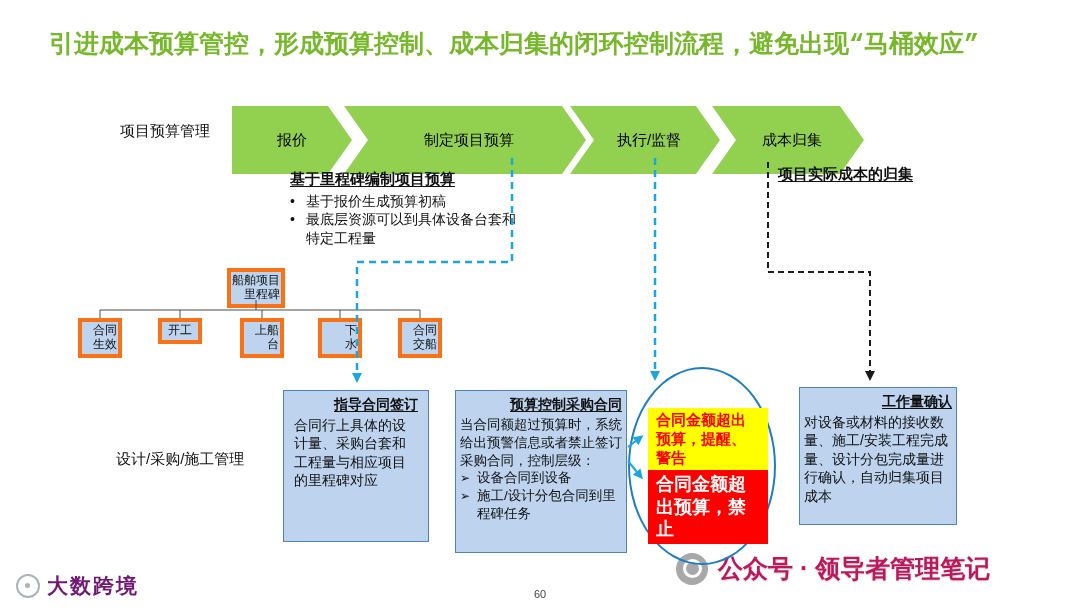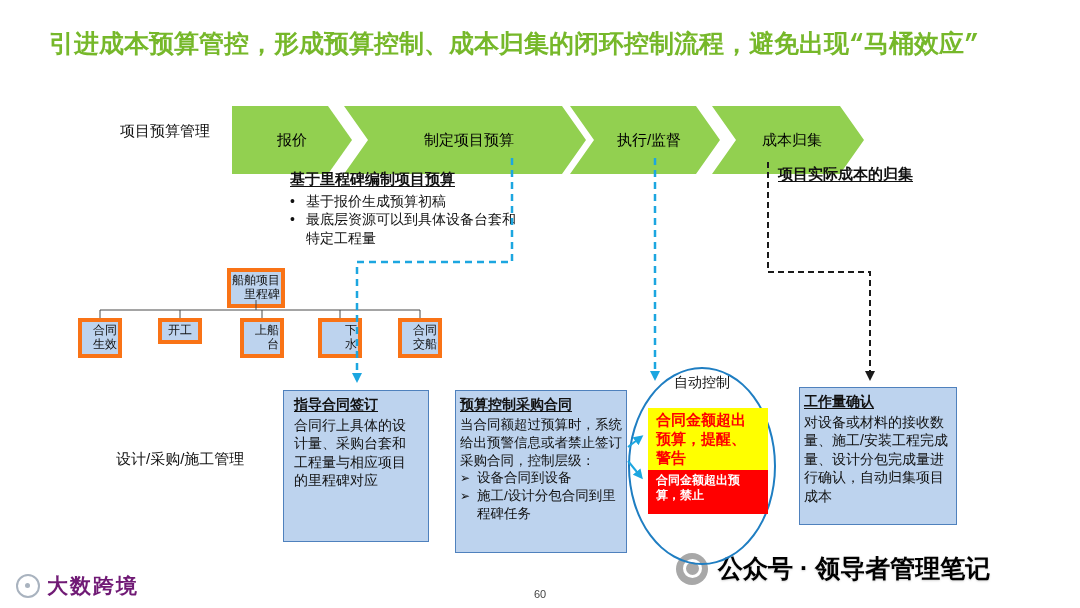--- a/index.html
+++ b/index.html
@@ -39,21 +39,21 @@
     background:var(--box-blue-fill,#BDD3EE);border:4px solid #f97316;
     font-size:12px;line-height:1.15;text-align:right;padding:2px 1px;
     display:flex;align-items:center;justify-content:center;
   }
   .ms-root{width:58px;left:227px;top:268px;min-height:32px;}
   
   .bigbox{
     position:absolute;box-sizing:border-box;background:var(--box-blue-fill,#BDD3EE);
     border:1.5px solid var(--box-blue-border,#4F81BD);padding:5px 4px;
   }
-  .bigbox .box-title{font-size:14px;font-weight:bold;text-decoration:underline;text-underline-offset:2px;text-align:left;margin-bottom:2px;}
+  .bigbox .box-title{font-size:14px;font-weight:bold;text-decoration:underline;text-underline-offset:2px;text-align:right;margin-bottom:2px;}
   .bigbox .box-body{font-size:14px;line-height:1.32;text-align:left;}
   .box-contract{left:283px;top:390px;width:146px;min-height:152px;padding:5px 10px;}
   .box-budget-control{left:455px;top:390px;width:172px;min-height:163px;}
   .box-budget-control .box-body{font-size:13.5px;}
   .arrlist{list-style:none;margin:0;padding:0;font-size:13.5px;line-height:1.32;}
   .arrlist li{padding-left:17px;text-indent:-17px;}
   .arrlist li::before{content:"\27A2";display:inline-block;width:17px;text-indent:0;font-size:12px;}
   .box-workload{left:799px;top:387px;width:158px;min-height:138px;}
   
   .ellipse{
@@ -62,41 +62,41 @@
   }
   .ellipse-label{position:absolute;left:628px;top:374px;width:148px;text-align:center;font-size:14px;z-index:3;}
   .warn-box{
     position:absolute;left:648px;top:408px;width:120px;min-height:54px;z-index:3;box-sizing:border-box;
     background:var(--warning-yellow,#FFFF00);color:var(--warning-text-red,#FF0000);
     font-size:15px;font-weight:bold;line-height:1.25;padding:3px 8px;
   }
   .forbid-box{
     position:absolute;left:648px;top:470px;width:120px;min-height:44px;z-index:3;box-sizing:border-box;
     background:var(--forbid-red,#FF0000);color:#fff;
-    font-size:12px;font-weight:bold;line-height:1.25;padding:3px 8px;
+    font-size:18px;font-weight:bold;line-height:1.25;padding:3px 8px;
   }
   
   .overlay{position:absolute;left:0;top:0;width:1080px;height:608px;pointer-events:none;z-index:10;}
   .dashb{stroke:var(--dashed-blue,#1CA6E0);stroke-width:2.5;stroke-dasharray:7 5;fill:none;}
   .dashk{stroke:#1a1a1a;stroke-width:2;stroke-dasharray:6 4;fill:none;}
   .solidb{stroke:var(--dashed-blue,#1CA6E0);stroke-width:2;fill:none;}
   .treeline{stroke:#4a4a4a;stroke-width:1;}
   
   .page-num{position:absolute;left:0;right:0;bottom:8px;text-align:center;font-size:11px;color:#444;}
   .wm-left{position:absolute;left:16px;bottom:8px;display:flex;align-items:center;gap:7px;color:#701a75;}
   .wm-left-text{font-size:21px;font-weight:bold;letter-spacing:2px;}
   .dashu-logo{width:24px;height:24px;border:2.5px solid #a9b3bf;border-radius:50%;box-sizing:border-box;position:relative;}
   .dashu-logo::after{content:"";position:absolute;left:7px;top:7px;width:5px;height:5px;border-radius:50%;background:#a9b3bf;}
   .wm-right{position:absolute;left:676px;top:552px;display:flex;align-items:center;gap:10px;}
   .camera-icon{
     width:32px;height:32px;border-radius:50%;background:#9a9a9a;opacity:.85;
     display:flex;align-items:center;justify-content:center;
   }
   .camera-lens{width:13px;height:13px;border-radius:50%;border:3px solid #fff;box-sizing:content-box;}
-  .wm-right-text{font-size:25px;font-weight:bold;color:#000000;text-shadow:0 1px 2px rgba(130,130,130,.35);white-space:nowrap;}
+  .wm-right-text{font-size:25px;font-weight:bold;color:#be185d;text-shadow:0 1px 2px rgba(130,130,130,.35);white-space:nowrap;}
 </style>
 </head>
 <body>
 
 <div class="slide">
 
   <h1 class="title">引进成本预算管控，形成预算控制、成本归集的闭环控制流程，避免出现“马桶效应”</h1>
 
   <div class="lane-label lane-top">项目预算管理</div>
   <div class="lane-label lane-bottom">设计/采购/施工管理</div>
@@ -141,21 +141,20 @@
   <div class="bigbox box-budget-control">
     <div class="box-title">预算控制采购合同</div>
     <div class="box-body">当合同额超过预算时，系统给出预警信息或者禁止签订采购合同，控制层级：</div>
     <ul class="arrlist">
       <li>设备合同到设备</li>
       <li>施工/设计分包合同到里程碑任务</li>
     </ul>
   </div>
 
   <div class="ellipse"></div>
-  <div class="ellipse-label">自动控制</div>
   <div class="warn-box">合同金额超出预算，提醒、警告</div>
   <div class="forbid-box">合同金额超出预算，禁止</div>
 
   <div class="bigbox box-workload">
     <div class="box-title">工作量确认</div>
     <div class="box-body">对设备或材料的接收数量、施工/安装工程完成量、设计分包完成量进行确认，自动归集项目成本</div>
   </div>
 
   <svg class="overlay" viewBox="0 0 1080 608">
     <defs>

